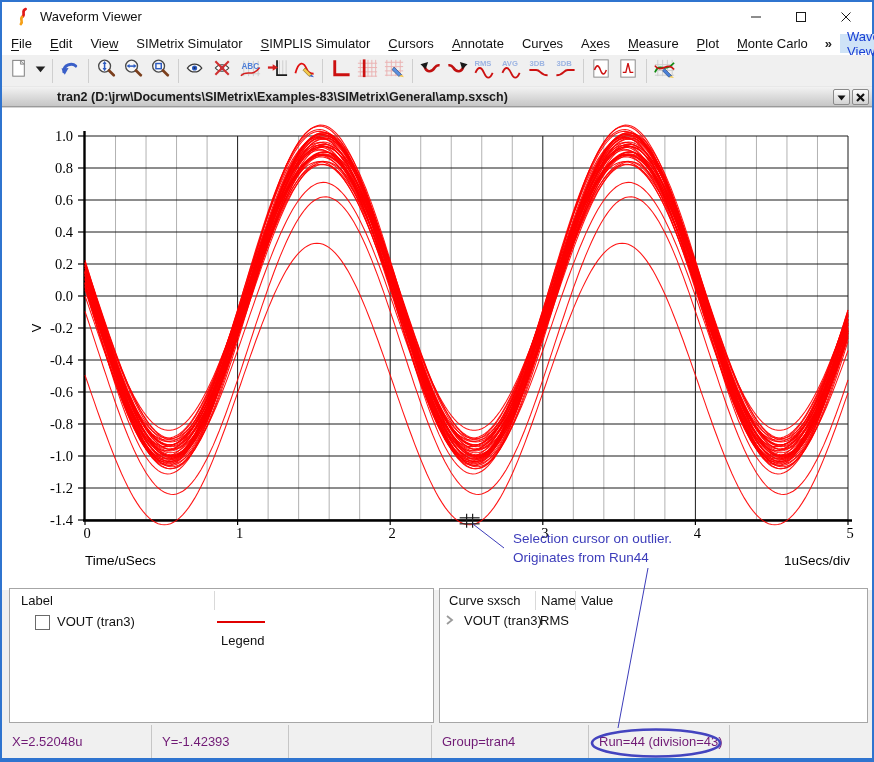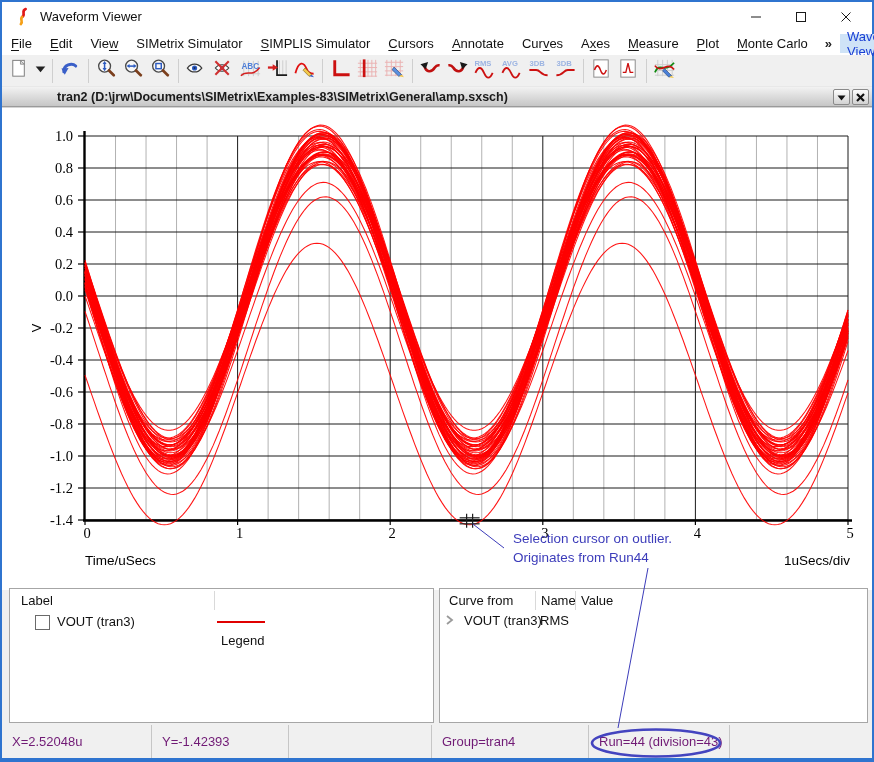--- a/index.html
+++ b/index.html
@@ -496,21 +496,21 @@
         <div class="ph-cell" style="left: 211px; margin-top: 40px;">Legend</div>
       </div>
       <div class="legend-row">
         <div class="checkbox"></div>
         <div class="legend-label">VOUT (tran3)</div>
         <div class="legend-line" style="background: rgb(224, 0, 0);"></div>
       </div>
     </div>
   <div class="panel panel-measure" id="measure-panel">
       <div class="panel-header">
-        <div class="ph-cell" style="left: 9px;">Curve from</div>
+        <div class="ph-cell" style="left: 9px;">Curve sxsch</div>
         <div class="col-sep" style="left: 95px;"></div>
         <div class="ph-cell" style="left: 101px;">Name</div>
         <div class="col-sep" style="left: 135px;"></div>
         <div class="ph-cell" style="left: 141px;">Value</div>
       </div>
       <div class="measure-row">
         <div class="row-chevron"><svg width="10" height="12" viewBox="0 0 10 12">
             <polyline points="2,2 7,6 2,10" fill="none" stroke="#9a9a9a" stroke-width="1.8"></polyline>
           </svg></div>
         <div class="m-curve">VOUT (tran3)</div>

